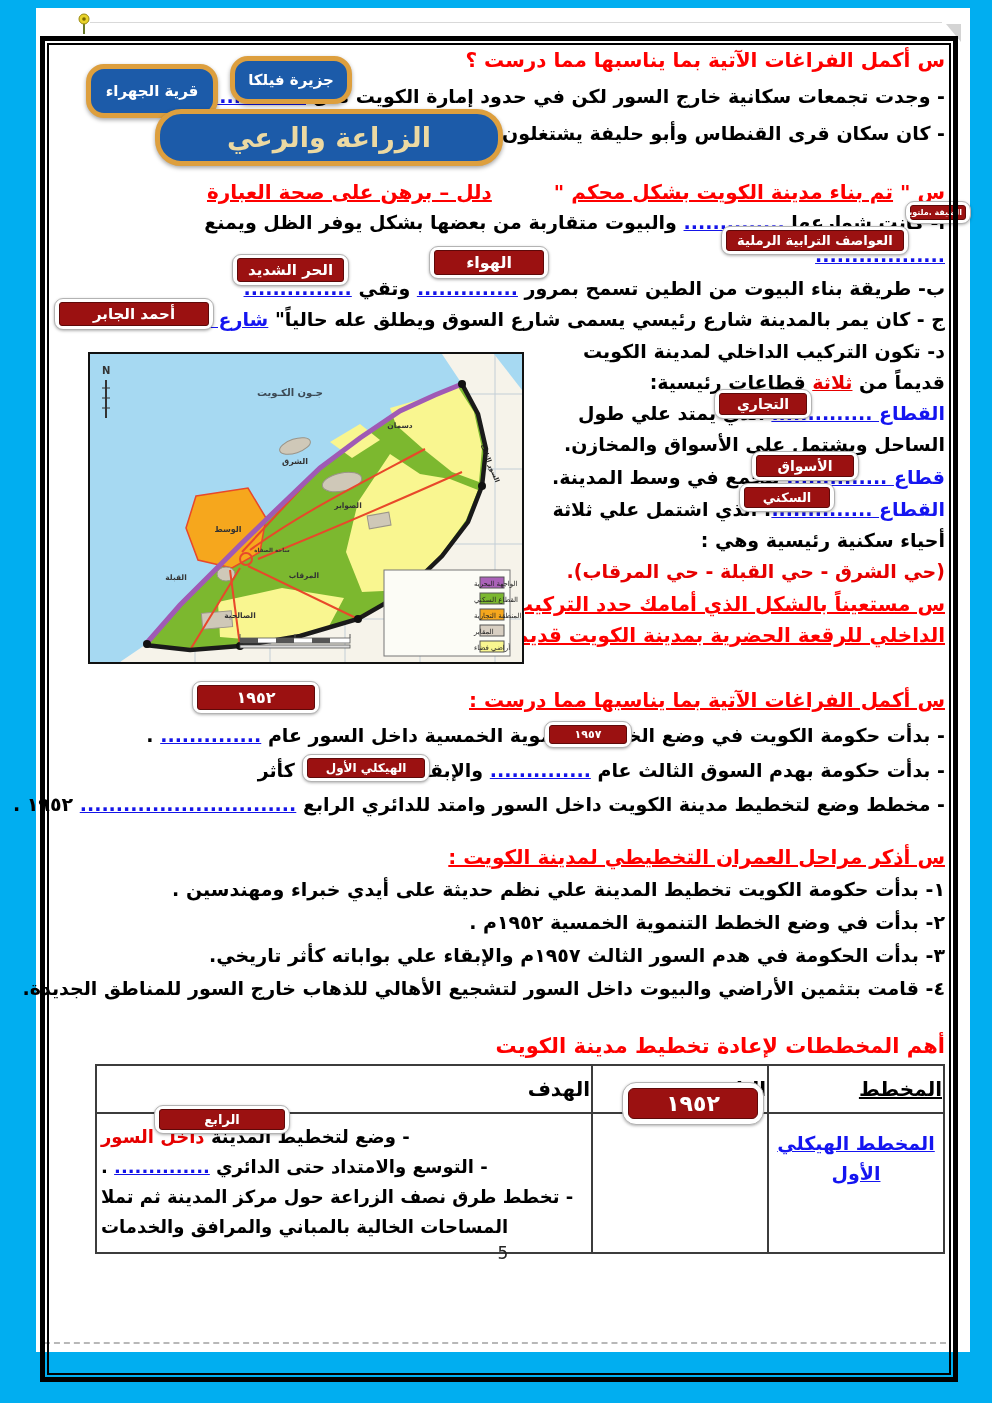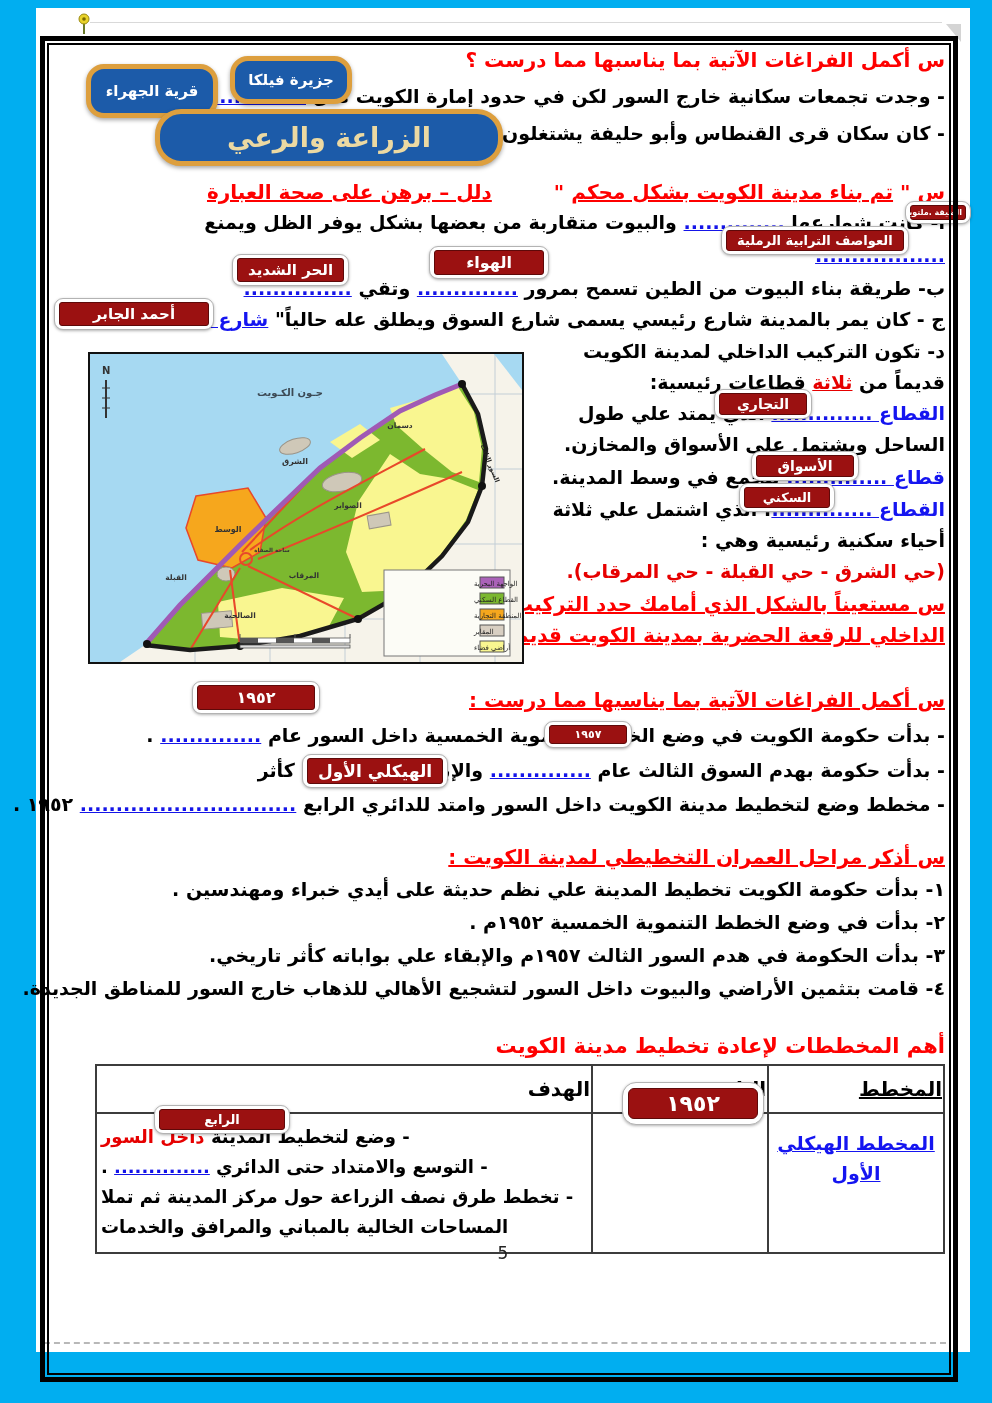--- a/index.html
+++ b/index.html
@@ -243,21 +243,21 @@
   <span>- مخطط وضع لتخطيط مدينة الكويت داخل السور وامتد للدائري الرابع </span><span class="blank">..............................</span><span> ١٩٥٢ .</span>
 </div>
 
 <div class="tag" style="left:192px;top:681px">
     <span style="font-size:16px;min-width:96px;letter-spacing:4px">١٩٥٢</span>
   </div>
 <div class="tag" style="left:544px;top:721px">
     <span style="font-size:11px;min-width:56px;letter-spacing:2px">١٩٥٧</span>
   </div>
 <div class="tag" style="left:302px;top:754px">
-    <span style="font-size:17px;min-width:96px">الهيكلي الأول</span>
+    <span style="font-size:12px;min-width:96px">الهيكلي الأول</span>
   </div>
 
 <div class="line redh u" style="top:845px;font-size:20px">س أذكر مراحل العمران التخطيطي لمدينة الكويت :</div>
 <div class="line" style="top:878px">١- بدأت حكومة الكويت تخطيط المدينة علي نظم حديثة على أيدي خبراء ومهندسين .</div>
 <div class="line" style="top:911px">٢- بدأت في وضع الخطط التنموية الخمسية ١٩٥٢م .</div>
 <div class="line" style="top:944px">٣- بدأت الحكومة في هدم السور الثالث ١٩٥٧م والإبقاء علي بواباته كأثر تاريخي.</div>
 <div class="line" style="top:977px">٤- قامت بتثمين الأراضي والبيوت داخل السور لتشجيع الأهالي للذهاب خارج السور للمناطق الجديدة.</div>
 
 <div class="line redh" style="left:95px;right:auto;width:850px;text-align:right;top:1034px;font-size:21px">أهم المخططات لإعادة تخطيط مدينة الكويت</div>
 <table class="tbl">

